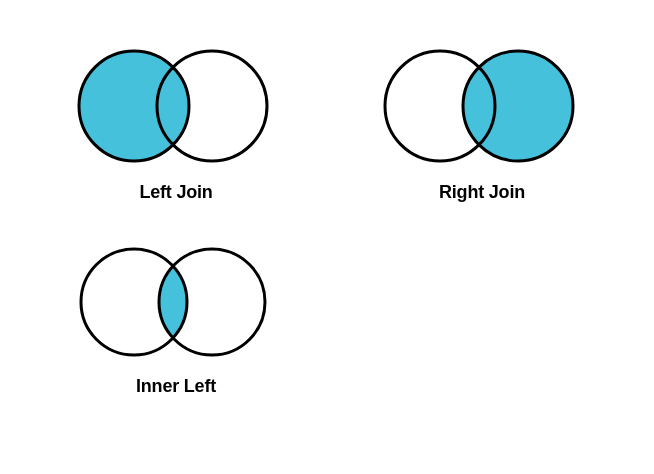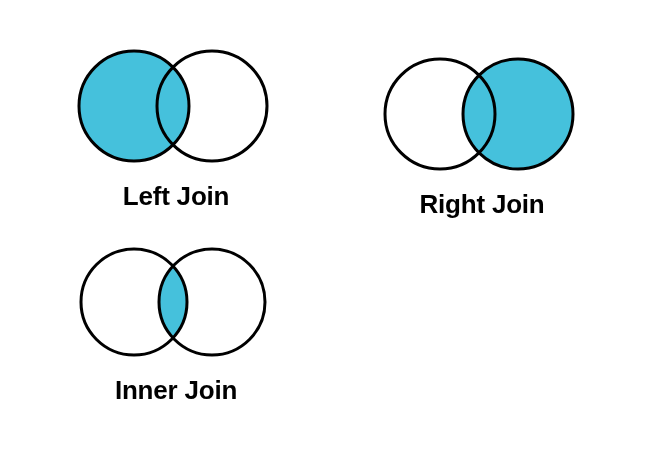--- a/index.html
+++ b/index.html
@@ -24,32 +24,32 @@
   .panel {
     position: absolute;
     width: 300px;
     display: flex;
     flex-direction: column;
     align-items: center;
   }
 
   
   .panel-left-join   { left: 26px;  top: 36px; }
-  .panel-right-join  { left: 332px; top: 44px; }
+  .panel-right-join  { left: 332px; top: 36px; }
   .panel-inner-join  { left: 26px;  top: 234px; }
   .panel-full-outer  { left: 332px; top: 234px; }
 
   .venn {
     display: block;
   }
 
   .panel-label {
     margin-top: 6px;
     font-family: "Liberation Sans", sans-serif;
-    font-size: 26px;
+    font-size: 18px;
     font-weight: bold;
     color: #000000;
     text-align: center;
     line-height: 1.12;
     letter-spacing: -0.2px;
     width: 260px;
     white-space: pre-line;
   }
 </style>
 </head>
@@ -110,17 +110,17 @@
           </clipPath>
       </defs>
       <circle cx="88" cy="68" r="53" fill="#ffffff"></circle>
       <circle cx="166" cy="68" r="53" fill="#ffffff"></circle>
       <g clip-path="url(#clip-inner-join-a)">
         <circle cx="166" cy="68" r="53" fill="#45c1dc" clip-path="url(#clip-inner-join-b)"></circle>
       </g>
       <circle cx="88" cy="68" r="53" fill="none" stroke="#000000" stroke-width="3"></circle>
       <circle cx="166" cy="68" r="53" fill="none" stroke="#000000" stroke-width="3"></circle>
     </svg>
-    <div class="panel-label">Inner Join</div>
+    <div class="panel-label">Inner Left</div>
   </div>
 
 
 </div>
 
 </body></html>

